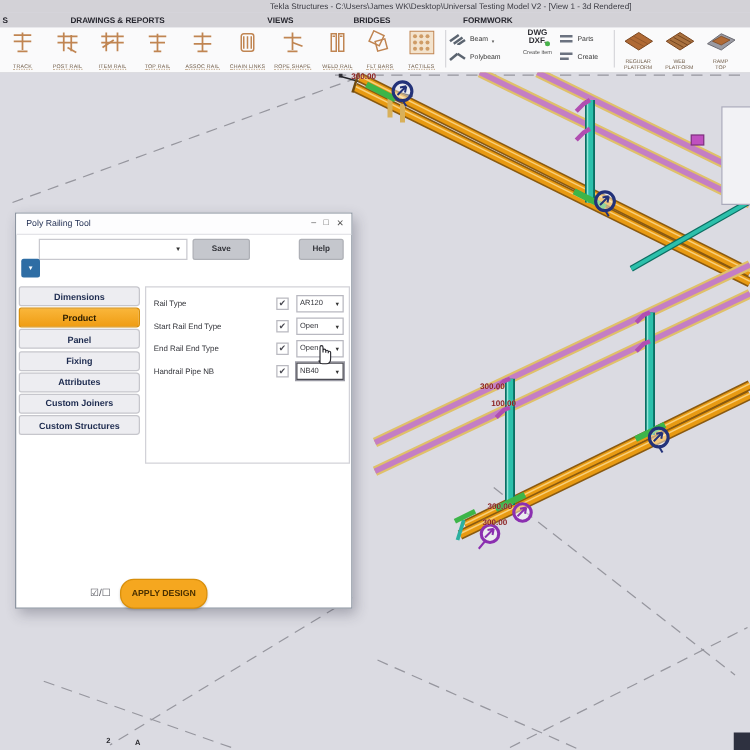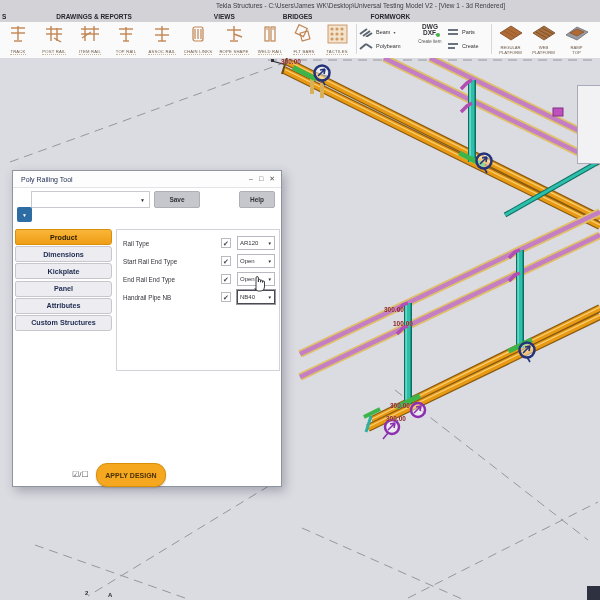--- a/index.html
+++ b/index.html
@@ -425,25 +425,26 @@
   <div class="combo">
     <span class="caret">▼</span>
   </div>
   <div class="btn-gray" style="left:141px;top:20px;width:44px">Save</div>
   <div class="btn-gray" style="left:226px;top:20px;width:34px">Help</div>
   <div class="bluebtn">
       <span>▼</span>
     </div>
 
   <div class="tabs">
+    <div class="tab">Dimensions</div>
     <div class="tab selected">Product</div>
-    <div class="tab">Dimensions</div>
-    <div class="tab">Kickplate</div>
     <div class="tab">Panel</div>
+    <div class="tab">Fixing</div>
     <div class="tab">Attributes</div>
+    <div class="tab">Custom Joiners</div>
     <div class="tab">Custom Structures</div>
   </div>
 
   <div class="formpanel">
     <div class="frow" style="top:5px">
       <span class="flabel">Rail Type</span>
       <span class="fcheck">✔</span>
       <span class="fselect">
           <span class="val">AR120</span>
           <span class="caret">▼</span>

